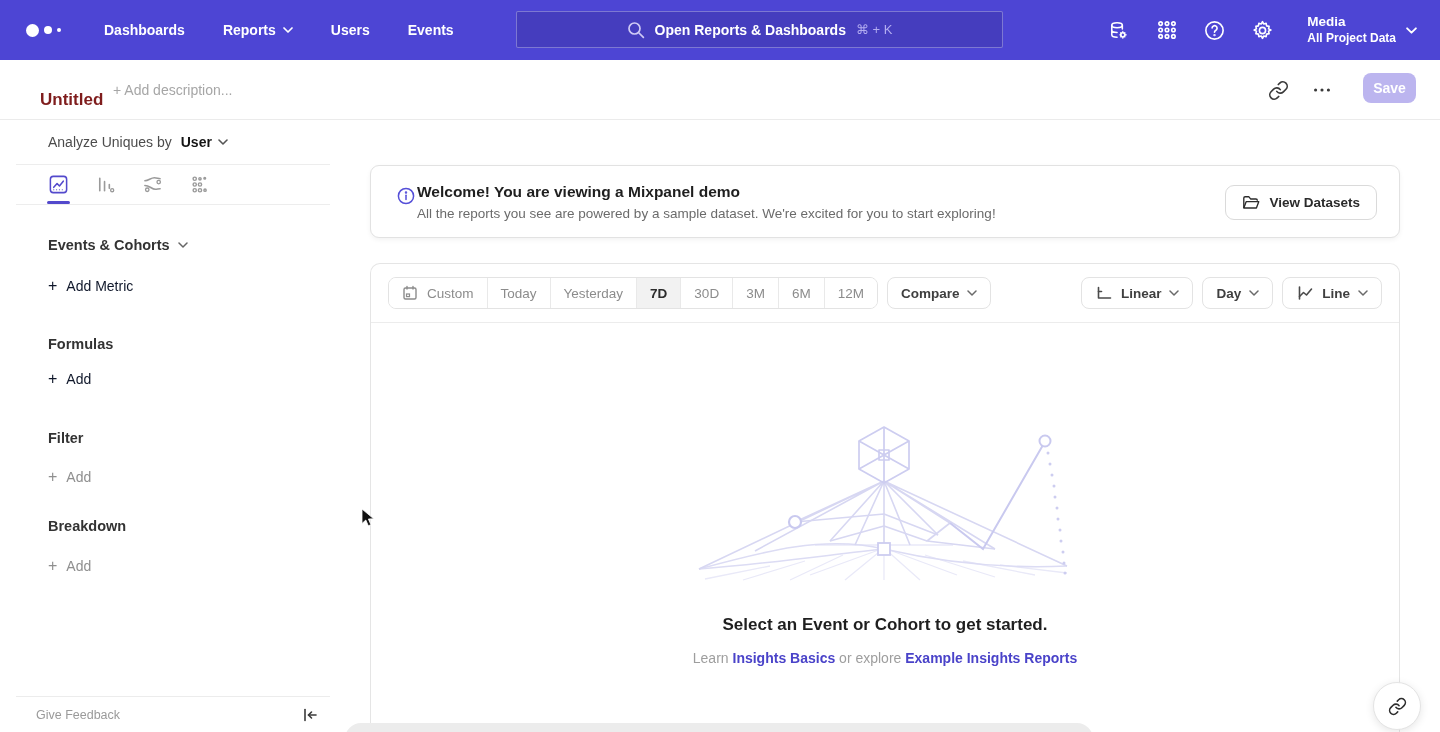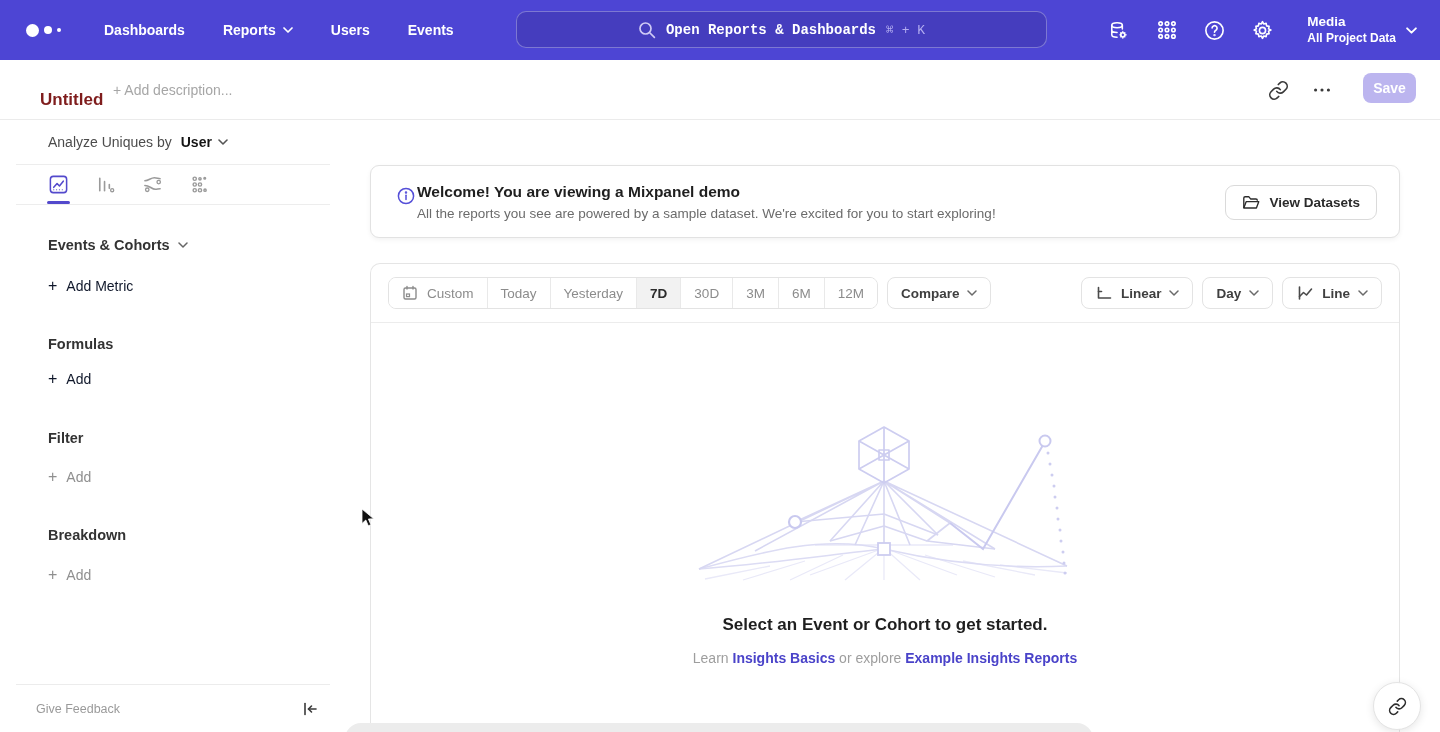--- a/index.html
+++ b/index.html
@@ -9,21 +9,21 @@
   .topnav { position:absolute; left:0; top:0; width:1440px; height:60px; background:#4d45d4; display:flex; align-items:center; z-index:5; }
   .logo { display:flex; align-items:center; gap:5px; margin-left:26px; width:44px; cursor:pointer; }
   .logo .d1 { width:13px; height:13px; border-radius:50%; background:#fff; }
   .logo .d2 { width:8px; height:8px; border-radius:50%; background:#fff; }
   .logo .d3 { width:4px; height:4px; border-radius:50%; background:#fff; }
   .nav-items { display:flex; align-items:center; margin-left:34px; gap:38px; }
   .nav-item { color:#fff; font-size:14px; font-weight:bold; display:flex; align-items:center; gap:7px; cursor:pointer; white-space:nowrap; }
   .chev { width:10px; height:6px; display:inline-block; }
   .chev svg { display:block; }
 
-  .searchbar { position:absolute; left:516px; top:11px; width:531px; height:37px; background:rgba(0,0,0,0.10); border:1px solid rgba(255,255,255,0.30); border-radius:10px; display:flex; align-items:center; justify-content:center; gap:10px; cursor:text;font-family:Liberation Mono, monospace; }
+  .searchbar { position:absolute; left:516px; top:11px; width:487px; height:37px; background:rgba(0,0,0,0.10); border:1px solid rgba(255,255,255,0.30); border-radius:2px; display:flex; align-items:center; justify-content:center; gap:10px; cursor:text; }
   .searchbar .s-label { color:#fff; font-size:14px; font-weight:bold; }
   .searchbar .s-short { color:#b3adf1; font-size:13px; }
 
   .nav-right { position:absolute; right:0; top:0; height:60px; display:flex; align-items:center; gap:25px; padding-right:24px; }
   .nav-icon { width:23px; height:23px; color:#fff; cursor:pointer; display:flex; align-items:center; justify-content:center; }
   .project-sel { display:flex; align-items:center; gap:10px; cursor:pointer; margin-left:8px; }
   .project-txt { color:#fff; text-align:left; line-height:1.25; }
   .project-txt .p-name { font-size:13.5px; font-weight:bold; }
   .project-txt .p-scope { font-size:12px; font-weight:bold; }
 
@@ -43,21 +43,21 @@
   .tabs-row { position:relative; height:40px; display:flex; align-items:center; padding-left:32px; gap:26px; border-bottom:1px solid #ededed; }
   .tab-icon { width:21px; height:21px; color:#9a9a9a; cursor:pointer; }
   .tab-icon.active { color:#5349cc; }
   .tab-underline { position:absolute; left:31px; bottom:0; width:23px; height:3.5px; background:#5349cc; border-radius:2px; }
   .side-body { padding:0 32px; }
   .sec-title { font-size:14.5px; font-weight:bold; color:#333; display:flex; align-items:center; gap:8px; }
   .add-link { font-size:14px; display:flex; align-items:center; gap:9px; cursor:pointer; }
   .add-link .plus-icon::before { content:"+"; font-size:16px; }
   .add-dim { color:#0f172a; cursor:default; }
   .add-mid { color:#8f8f8f; }
-  .side-footer { position:absolute; left:0; bottom:0; width:329px; height:48px; border-top:1px solid #ececec; display:flex; align-items:center; justify-content:space-between; padding:0 27px 0 20px; background:#fff; }
+  .side-footer { position:absolute; left:0; bottom:0; width:329px; height:36px; border-top:1px solid #ececec; display:flex; align-items:center; justify-content:space-between; padding:0 27px 0 20px; background:#fff; }
   .feedback { font-size:12.5px; color:#9a9a9a; cursor:pointer; }
   .collapse-ic { width:16px; height:16px; color:#3a3a3a; cursor:pointer; }
 
   
   .main { position:absolute; left:330px; top:120px; width:1110px; height:612px; background:#fff; overflow:hidden; }
 
   .banner { position:absolute; left:40px; top:45px; width:1030px; height:73px; background:#fff; border:1px solid #e2e2e2; border-radius:9px; box-shadow:0 2px 5px rgba(0,0,0,0.05); z-index:1; }
   .banner .info-ic { position:absolute; left:26px; top:21px; width:18px; height:18px; color:#554fd8; }
   .banner .b-title { position:absolute; left:46px; top:17px; font-size:15.5px; font-weight:bold; color:#1f1f1f; }
   .banner .b-sub { position:absolute; left:46px; top:40px; font-size:13.5px; color:#6b6b6b; }
@@ -266,21 +266,21 @@
     </div>
 
     <div class="sec-title" style="margin-top:42px;">
       <span>Filter</span>
     </div>
     <div class="add-link add-mid" style="margin-top:22px;">
       <span class="plus-icon"></span>
       <span>Add</span>
     </div>
 
-    <div class="sec-title" style="margin-top:41px;">
+    <div class="sec-title" style="margin-top:32px;">
       <span>Breakdown</span>
     </div>
     <div class="add-link add-mid" style="margin-top:23px;">
       <span class="plus-icon"></span>
       <span>Add</span>
     </div>
   </div>
 
   <div class="side-footer">
     <span class="feedback">Give Feedback</span>

